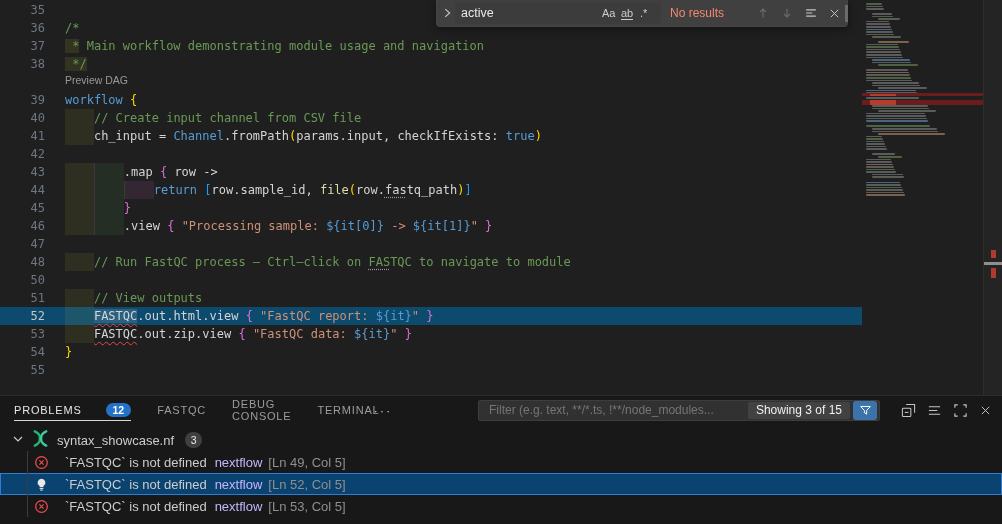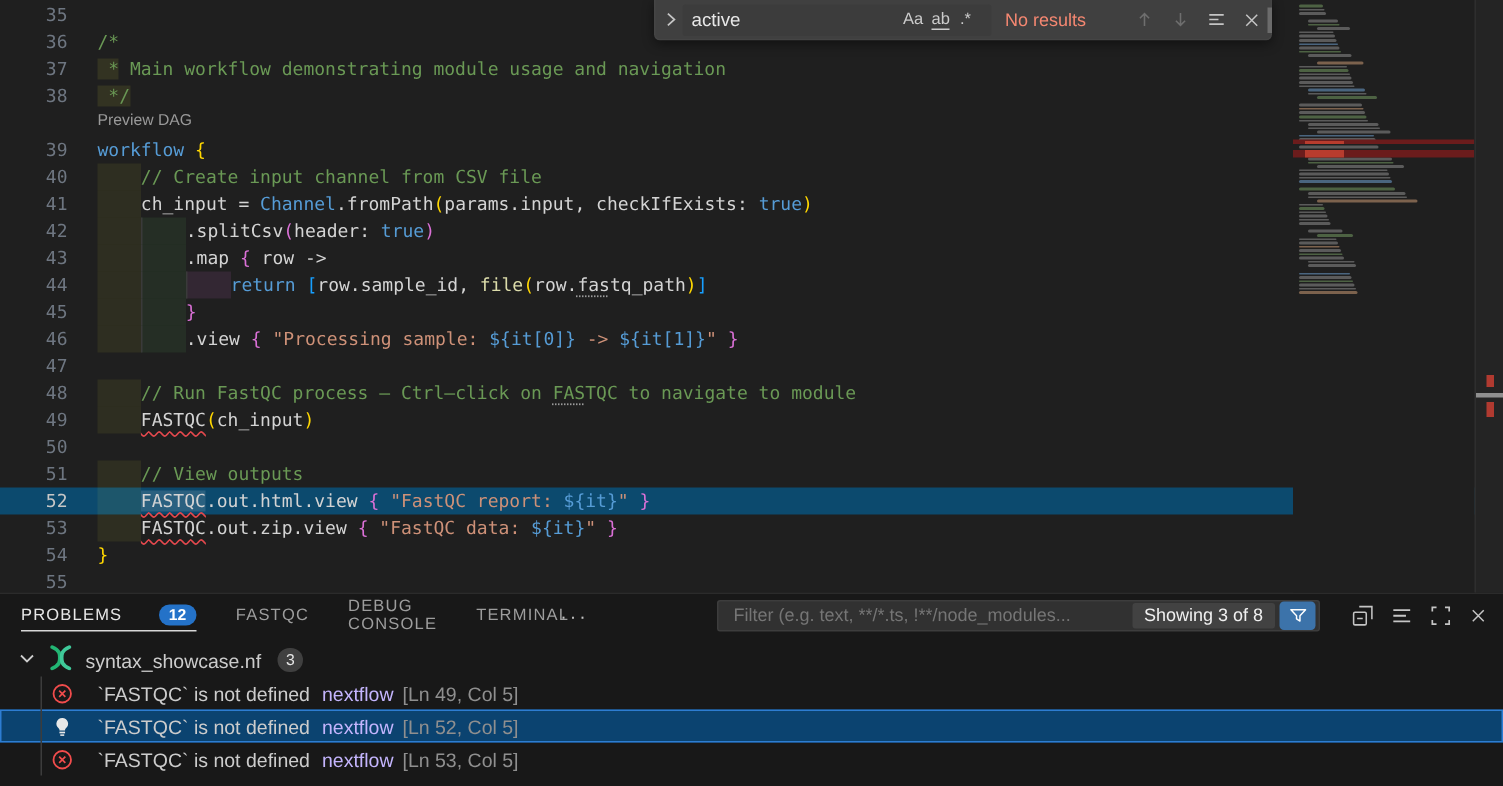--- a/index.html
+++ b/index.html
@@ -89,28 +89,27 @@
   <div class="editor">
     <div class="lines" id="lines">
         <div class="line"><span class="gut">35</span><span class="bc"></span></div>
         <div class="line"><span class="gut">36</span><span class="bc"><span class="cm">/*</span></span></div>
         <div class="line"><span class="gut">37</span><span class="bc"><span class="cm bgy"> *</span><span class="cm"> Main workflow demonstrating module usage and navigation</span></span></div>
         <div class="line"><span class="gut">38</span><span class="bc"><span class="cm bgy"> */</span></span></div>
         <div class="lensrow">Preview DAG</div>
         <div class="line"><span class="gut">39</span><span class="bc"><span class="kw">workflow </span><span class="b1">{</span></span></div>
         <div class="line"><span class="gut">40</span><span class="bc"><span class="ind i1">    </span><span class="cm">// Create input channel from CSV file</span></span></div>
         <div class="line"><span class="gut">41</span><span class="bc"><span class="ind i1">    </span><span class="id">ch_input = </span><span class="kw">Channel</span><span class="id">.fromPath</span><span class="b1">(</span><span class="id">params.input, checkIfExists: </span><span class="kw">true</span><span class="b1">)</span></span></div>
-        <div class="line"><span class="gut">42</span><span class="bc"><span class="ind i1">    </span><span class="ind i2">    </span><span class="id">.splitCsv</span><span class="b2">(</span><span class="id">header: </span><span class="kw">true</span><span class="b2">)</span></span></div>
+        <div class="line"><span class="gut">42</span></div>
         <div class="line"><span class="gut">43</span><span class="bc"><span class="ind i1">    </span><span class="ind i2">    </span><span class="id">.map </span><span class="b2">{</span><span class="id"> row -&gt;</span></span></div>
         <div class="line"><span class="gut">44</span><span class="bc"><span class="ind i1">    </span><span class="ind i2">    </span><span class="ind i3">    </span><span class="kw">return </span><span class="b3">[</span><span class="id">row.sample_id, </span><span class="fn">file</span><span class="b1">(</span><span class="id">row.</span><span class="id hint">fas</span><span class="id">tq_path</span><span class="b1">)</span><span class="b3">]</span></span></div>
         <div class="line"><span class="gut">45</span><span class="bc"><span class="ind i1">    </span><span class="ind i2">    </span><span class="b2">}</span></span></div>
         <div class="line"><span class="gut">46</span><span class="bc"><span class="ind i1">    </span><span class="ind i2">    </span><span class="id">.view </span><span class="b2">{</span><span class="id"> </span><span class="st">"Processing sample: </span><span class="itp">${it[0]}</span><span class="st"> -&gt; </span><span class="itp">${it[1]}</span><span class="st">"</span><span class="id"> </span><span class="b2">}</span></span></div>
         <div class="line"><span class="gut">47</span><span class="bc"></span></div>
         <div class="line"><span class="gut">48</span><span class="bc"><span class="ind i1">    </span><span class="cm">// Run FastQC process – Ctrl–click on </span><span class="cm hint">FAS</span><span class="cm">TQC</span><span class="cm"> to navigate to module</span></span></div>
-        <div class="line"><span class="gut">49</span><span class="bc"><span class="ind i1">    </span><span class="id sq">FASTQC</span><span class="b1">(</span><span class="id">ch_input</span><span class="b1">)</span></span></div>
         <div class="line"><span class="gut">50</span><span class="bc"></span></div>
         <div class="line"><span class="gut">51</span><span class="bc"><span class="ind i1">    </span><span class="cm">// View outputs</span></span></div>
         <div class="line cur"><span class="gut">52</span><span class="bc"><span class="ind i1">    </span><span class="id sq box">FASTQC</span><span class="id">.out.html.view </span><span class="b2">{</span><span class="id"> </span><span class="st">"FastQC report: </span><span class="itp">${it}</span><span class="st">"</span><span class="id"> </span><span class="b2">}</span></span></div>
         <div class="line"><span class="gut">53</span><span class="bc"><span class="ind i1">    </span><span class="id sq">FASTQC</span><span class="id">.out.zip.view </span><span class="b2">{</span><span class="id"> </span><span class="st">"FastQC data: </span><span class="itp">${it}</span><span class="st">"</span><span class="id"> </span><span class="b2">}</span></span></div>
         <div class="line"><span class="gut">54</span><span class="bc"><span class="b1">}</span></span></div>
         <div class="line"><span class="gut">55</span><span class="bc"></span></div>
       </div>
   </div>
 
   <div class="find">
@@ -245,21 +244,21 @@
             <span>DEBUG CONSOLE</span>
           </div>
           <div class="ptab">
             <span>TERMINAL</span>
           </div>
         </div>
       <span class="more">···</span>
       <span style="flex:1"></span>
       <div class="filter-box">
         <input type="text" placeholder="Filter (e.g. text, **/*.ts, !**/node_modules..." style="">
-        <span class="fstatus">Showing 3 of 8</span>
+        <span class="fstatus">Showing 3 of 15</span>
         <span class="funnel">
           <svg width="13" height="13" viewBox="0 0 16 16">
               <path d="M2 3h12l-4.6 5v4.4l-2.8-1.8V8z" fill="none" stroke="#fff" stroke-width="1.2" stroke-linejoin="round"></path>
             </svg>
         </span>
       </div>
       <span class="hicon">
         <svg width="15" height="15" viewBox="0 0 16 16" fill="none" stroke="#c5c5c5" stroke-width="1.1">
             <path d="M5.5 1.5h9v9"></path>
             <rect x="1.5" y="5.5" width="9" height="9" rx="1"></rect>

